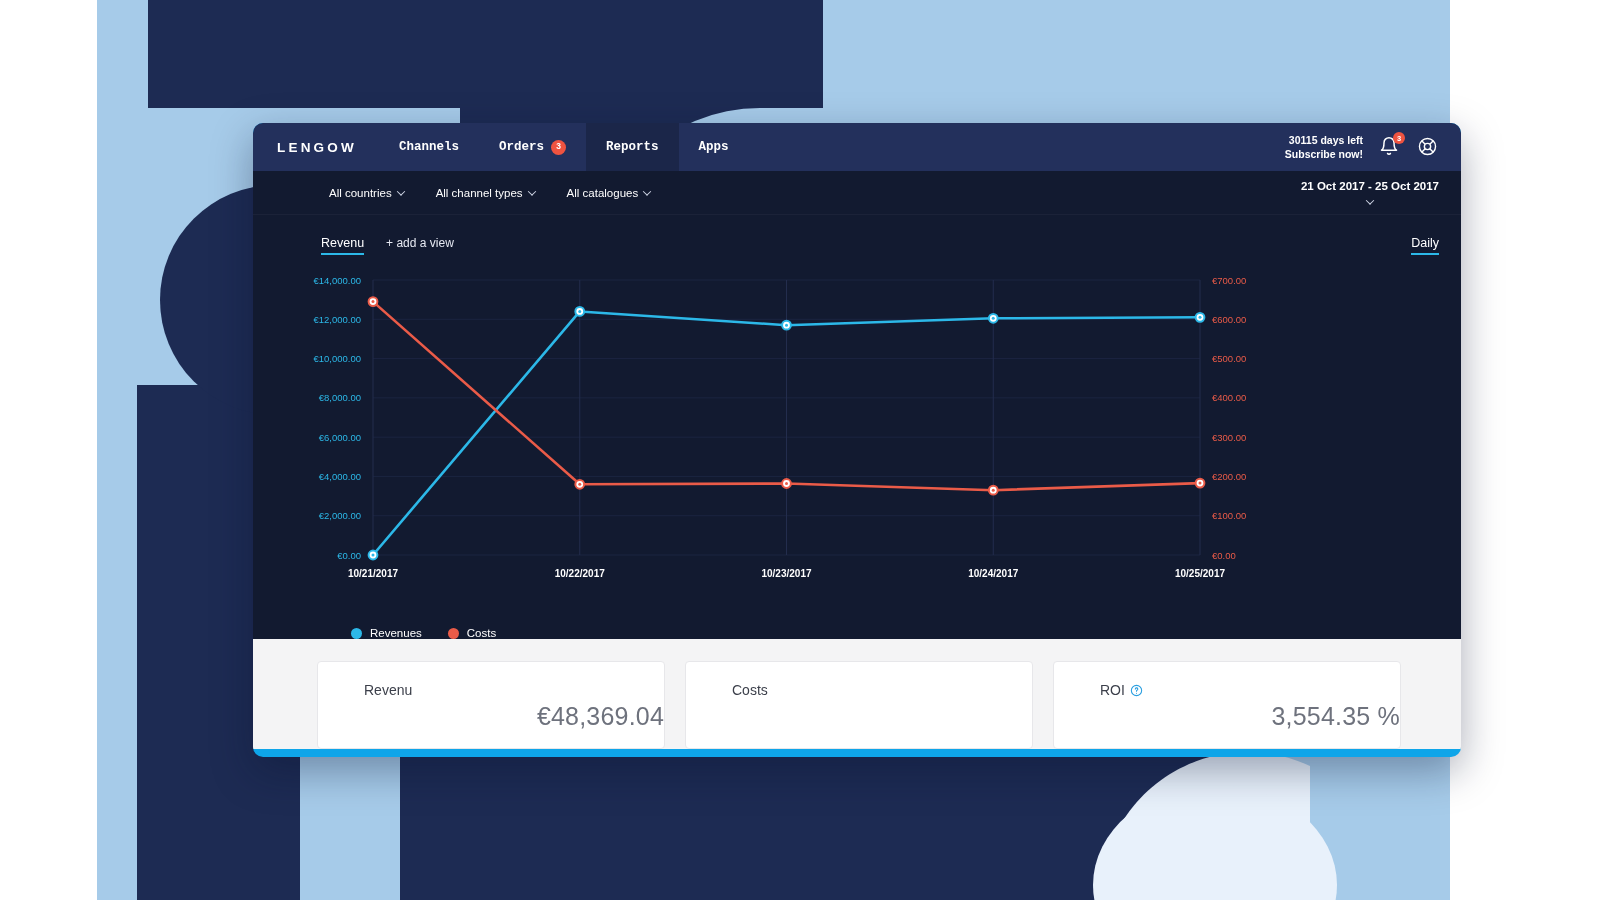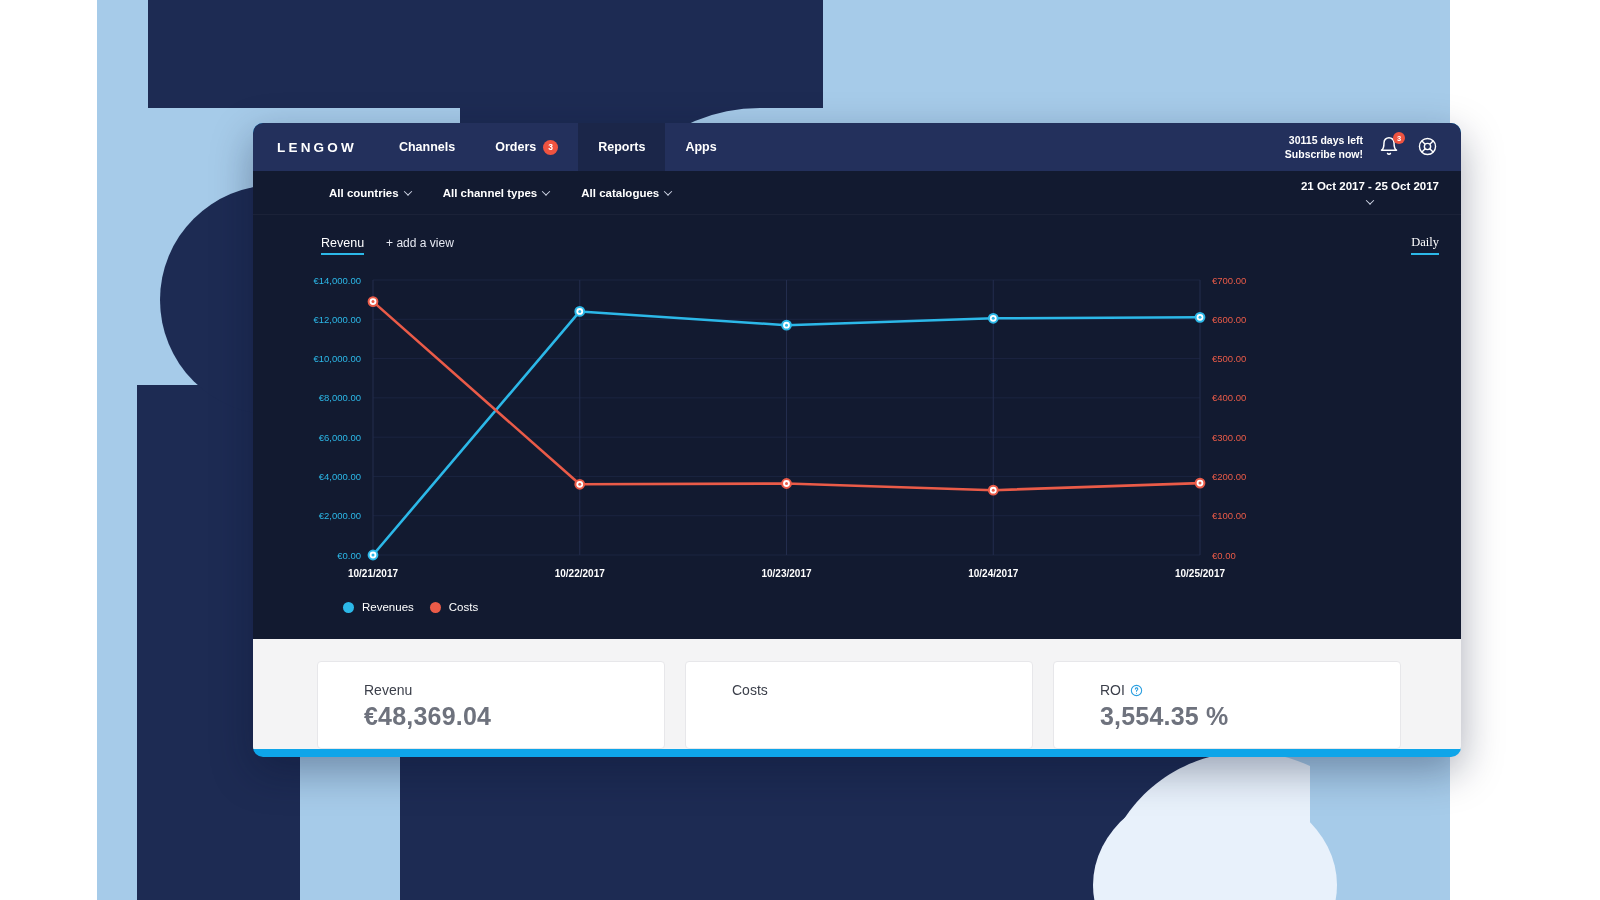--- a/index.html
+++ b/index.html
@@ -37,20 +37,21 @@
     color: #ffffff;
     font-size: 13.5px; font-weight: 700; letter-spacing: 3.2px;
   }
   .navitem {
     display: flex; align-items: center;
     padding: 0 20px;
     color: #ffffff;
     font-size: 12.5px; font-weight: 700;
     white-space: nowrap;
     cursor: pointer;
+    font-family: Liberation Mono, monospace;
   }
   .navitem.active { background: #1b2649; }
   .badge {
     display: inline-flex; align-items: center; justify-content: center;
     margin-left: 7px;
     width: 15px; height: 15px; border-radius: 50%;
     background: #ef5340; color: #fff;
     font-size: 8.5px; font-weight: 700; line-height: 1;
   }
   #nav-right {
@@ -75,21 +76,21 @@
   
   #darkzone { background: #121a30; padding: 0; }
 
   #filterbar {
     height: 44px;
     display: flex; align-items: center;
     padding: 0 22px 0 76px;
     border-bottom: 1px solid rgba(255,255,255,.04);
   }
   .filter {
-    color: #ffffff; font-size: 11.5px; font-weight: 700;
+    color: #ffffff; font-size: 11.5px; font-weight: 400;
     margin-right: 32px; cursor: pointer;
     display: flex; align-items: center; gap: 6px;
   }
   .chev {
     display: inline-block;
     width: 6px; height: 6px;
     border-right: 1.4px solid #cfd6e6;
     border-bottom: 1.4px solid #cfd6e6;
     transform: rotate(45deg) translate(-1px,-1px);
   }
@@ -111,35 +112,36 @@
   }
   .viewtab.active::after {
     content: ""; position: absolute;
     left: 0; right: 0; bottom: 0; height: 2.5px;
     background: #2cb8e8;
   }
   .addview { font-size: 12px; color: #e6e9f2; padding-bottom: 5px; cursor: pointer; }
   #granularity {
     margin-left: auto;
     font-size: 12.5px; color: #ffffff;
-    padding-bottom: 5px; cursor: pointer; position: relative; font-family: Liberation Serif, serif;
+    padding-bottom: 5px; cursor: pointer; position: relative;
   }
   #granularity::after {
     content: ""; position: absolute;
     left: 0; right: 0; bottom: 0; height: 2.5px;
     background: #2cb8e8;
   }
 
   #plotwrap { position: relative; height: 340px; }
   #plot { position: absolute; left: 0; top: 0; }
 
   #legend {
-    display: flex; align-items: flex-start; gap: 16px;
+    display: flex; align-items: flex-end; gap: 26px;
     padding: 6px 0 0 90px;
     height: 44px;
+    margin-left: 8px;
   }
   .legend-item { display: flex; align-items: center; gap: 8px; cursor: pointer; }
   .legend-dot { width: 11px; height: 11px; border-radius: 50%; }
   .legend-label { color: #ffffff; font-size: 11.5px; }
 
   
   #cardzone {
     background: #f4f4f5;
     height: 110px;
     display: flex; gap: 20px;
@@ -150,21 +152,21 @@
     background: #ffffff;
     border: 1px solid #e7e7ea;
     border-radius: 4px;
     padding: 20px 0 0 46px;
   }
   .card-label {
     font-size: 14px; color: #3b3f4a;
     display: flex; align-items: center; gap: 5px;
     margin-bottom: 4px;
   }
-  .card-value { font-size: 25px; color: #6e727d; font-weight: 700; letter-spacing: .2px; }
+  .card-value { font-size: 25px; color: #6e727d; font-weight: 400; letter-spacing: .2px; text-align: right; }
   .info-icon { color: #2b9fe0; }
 </style>
 </head>
 <body>
 
 <svg id="bg" viewBox="0 0 1600 900" width="1600" height="900">
   <rect x="0" y="0" width="1600" height="900" fill="#ffffff"></rect>
   <rect x="97" y="0" width="1353" height="900" fill="#a6cbe9"></rect>
 
   <path d="M148,0 H823 V108 L760,108 A170,170 0 0 0 590,278 L590,345 H460 L460,108 H148 Z" fill="#1d2b53"></path>

